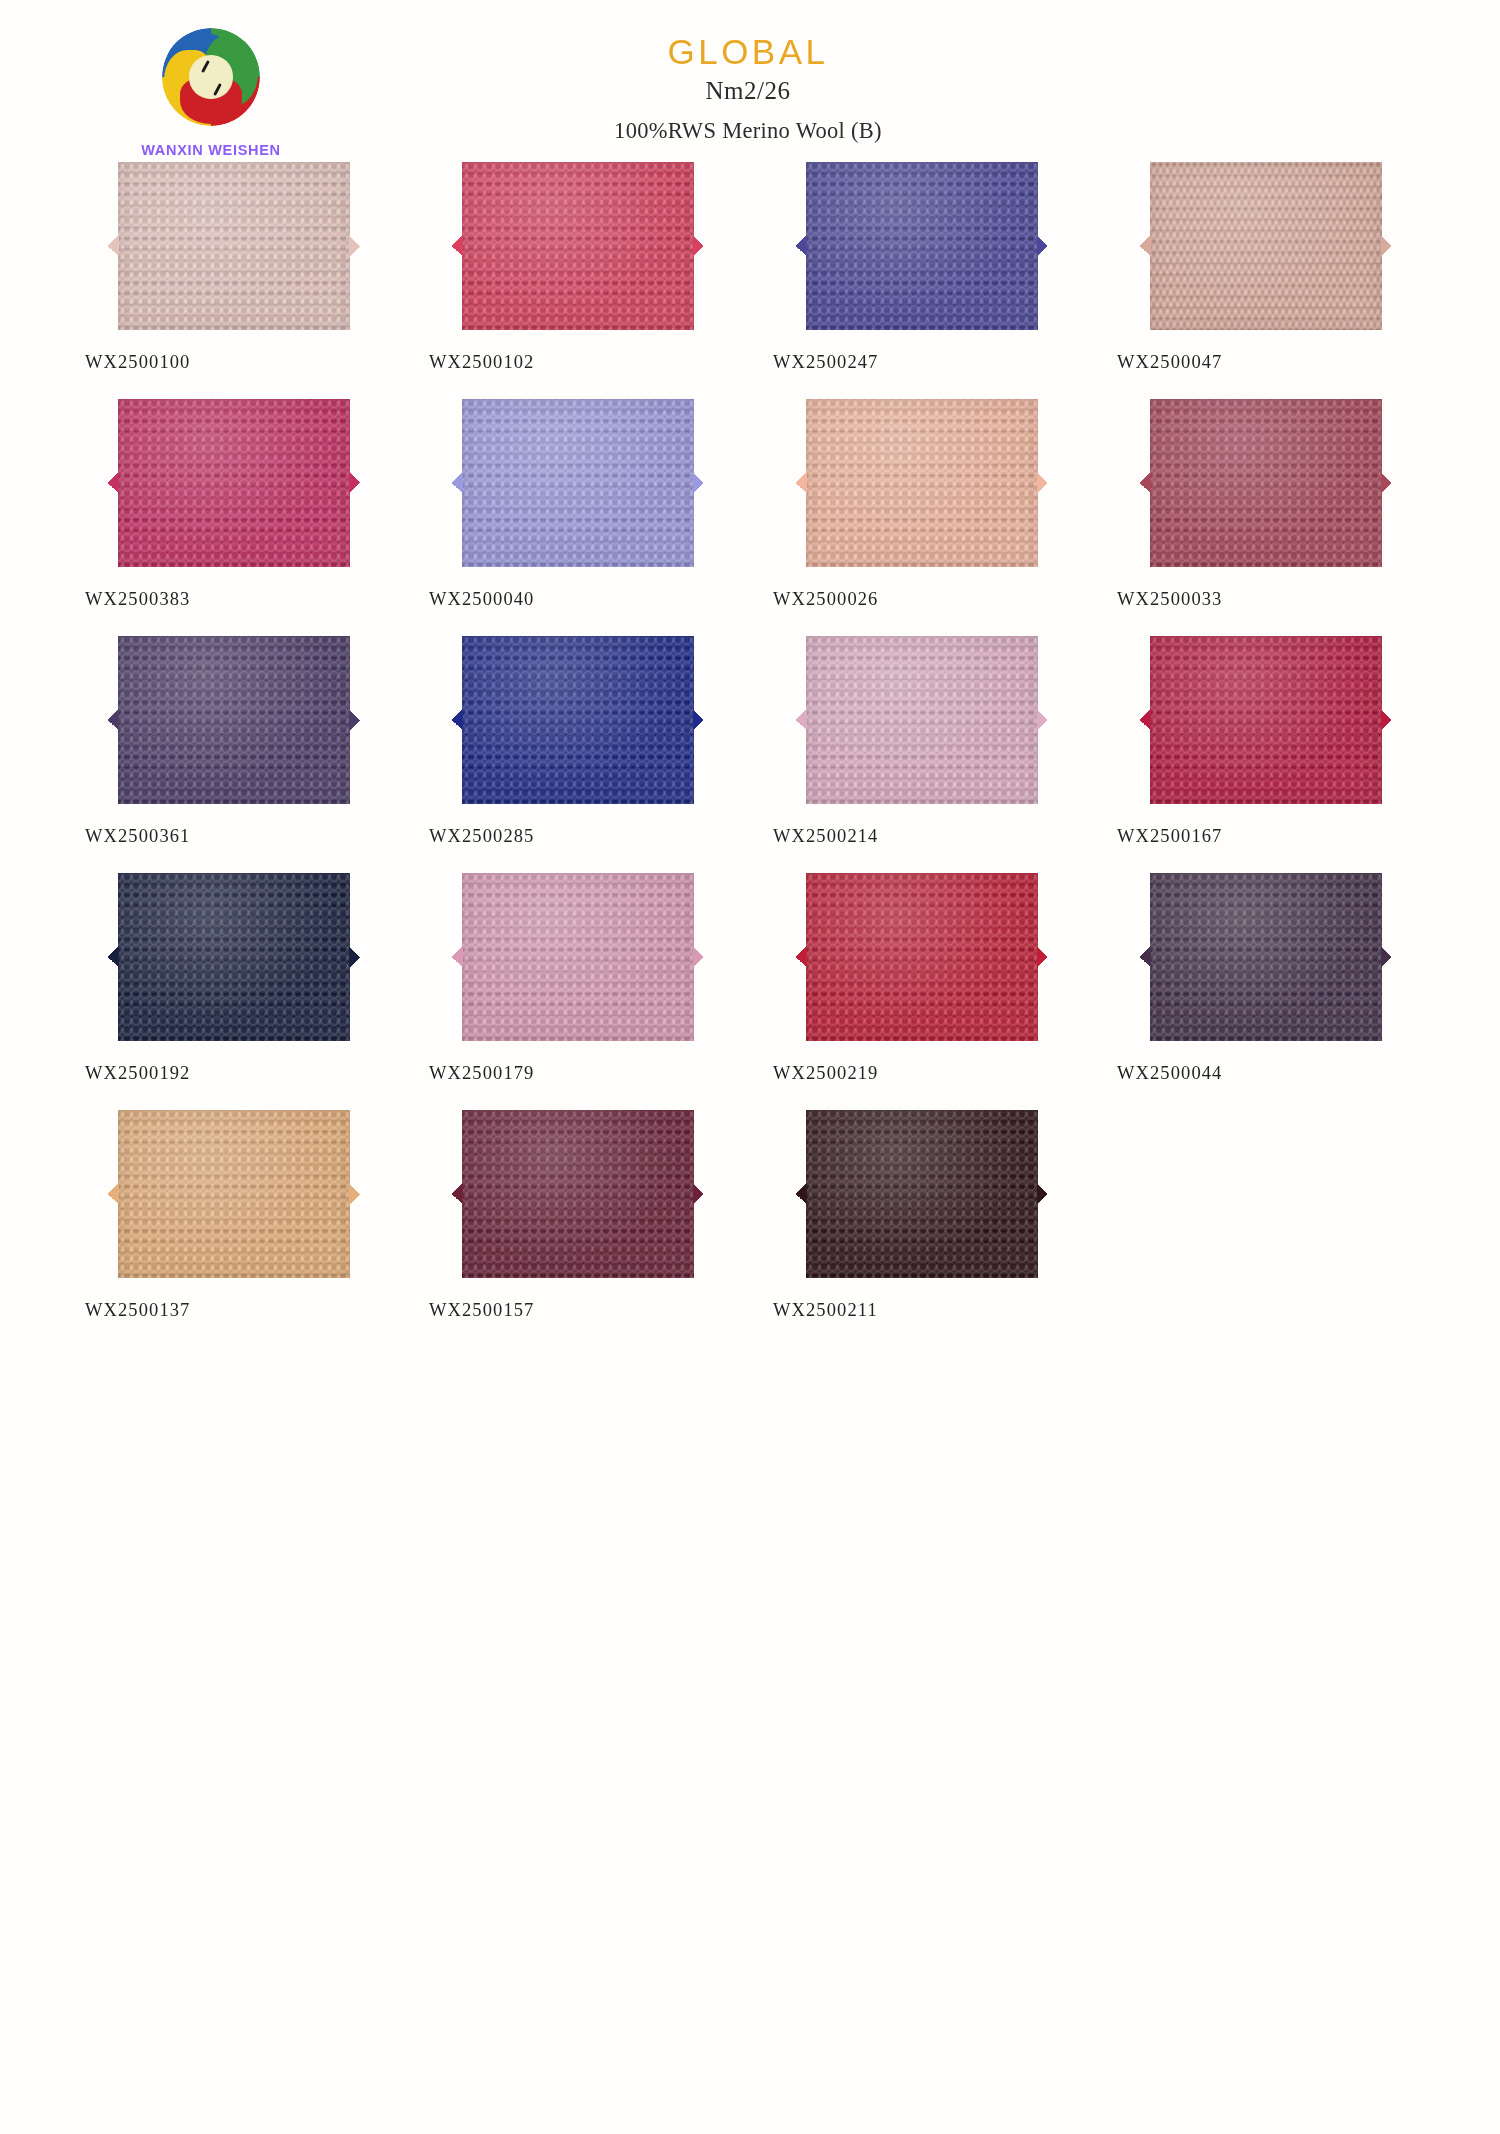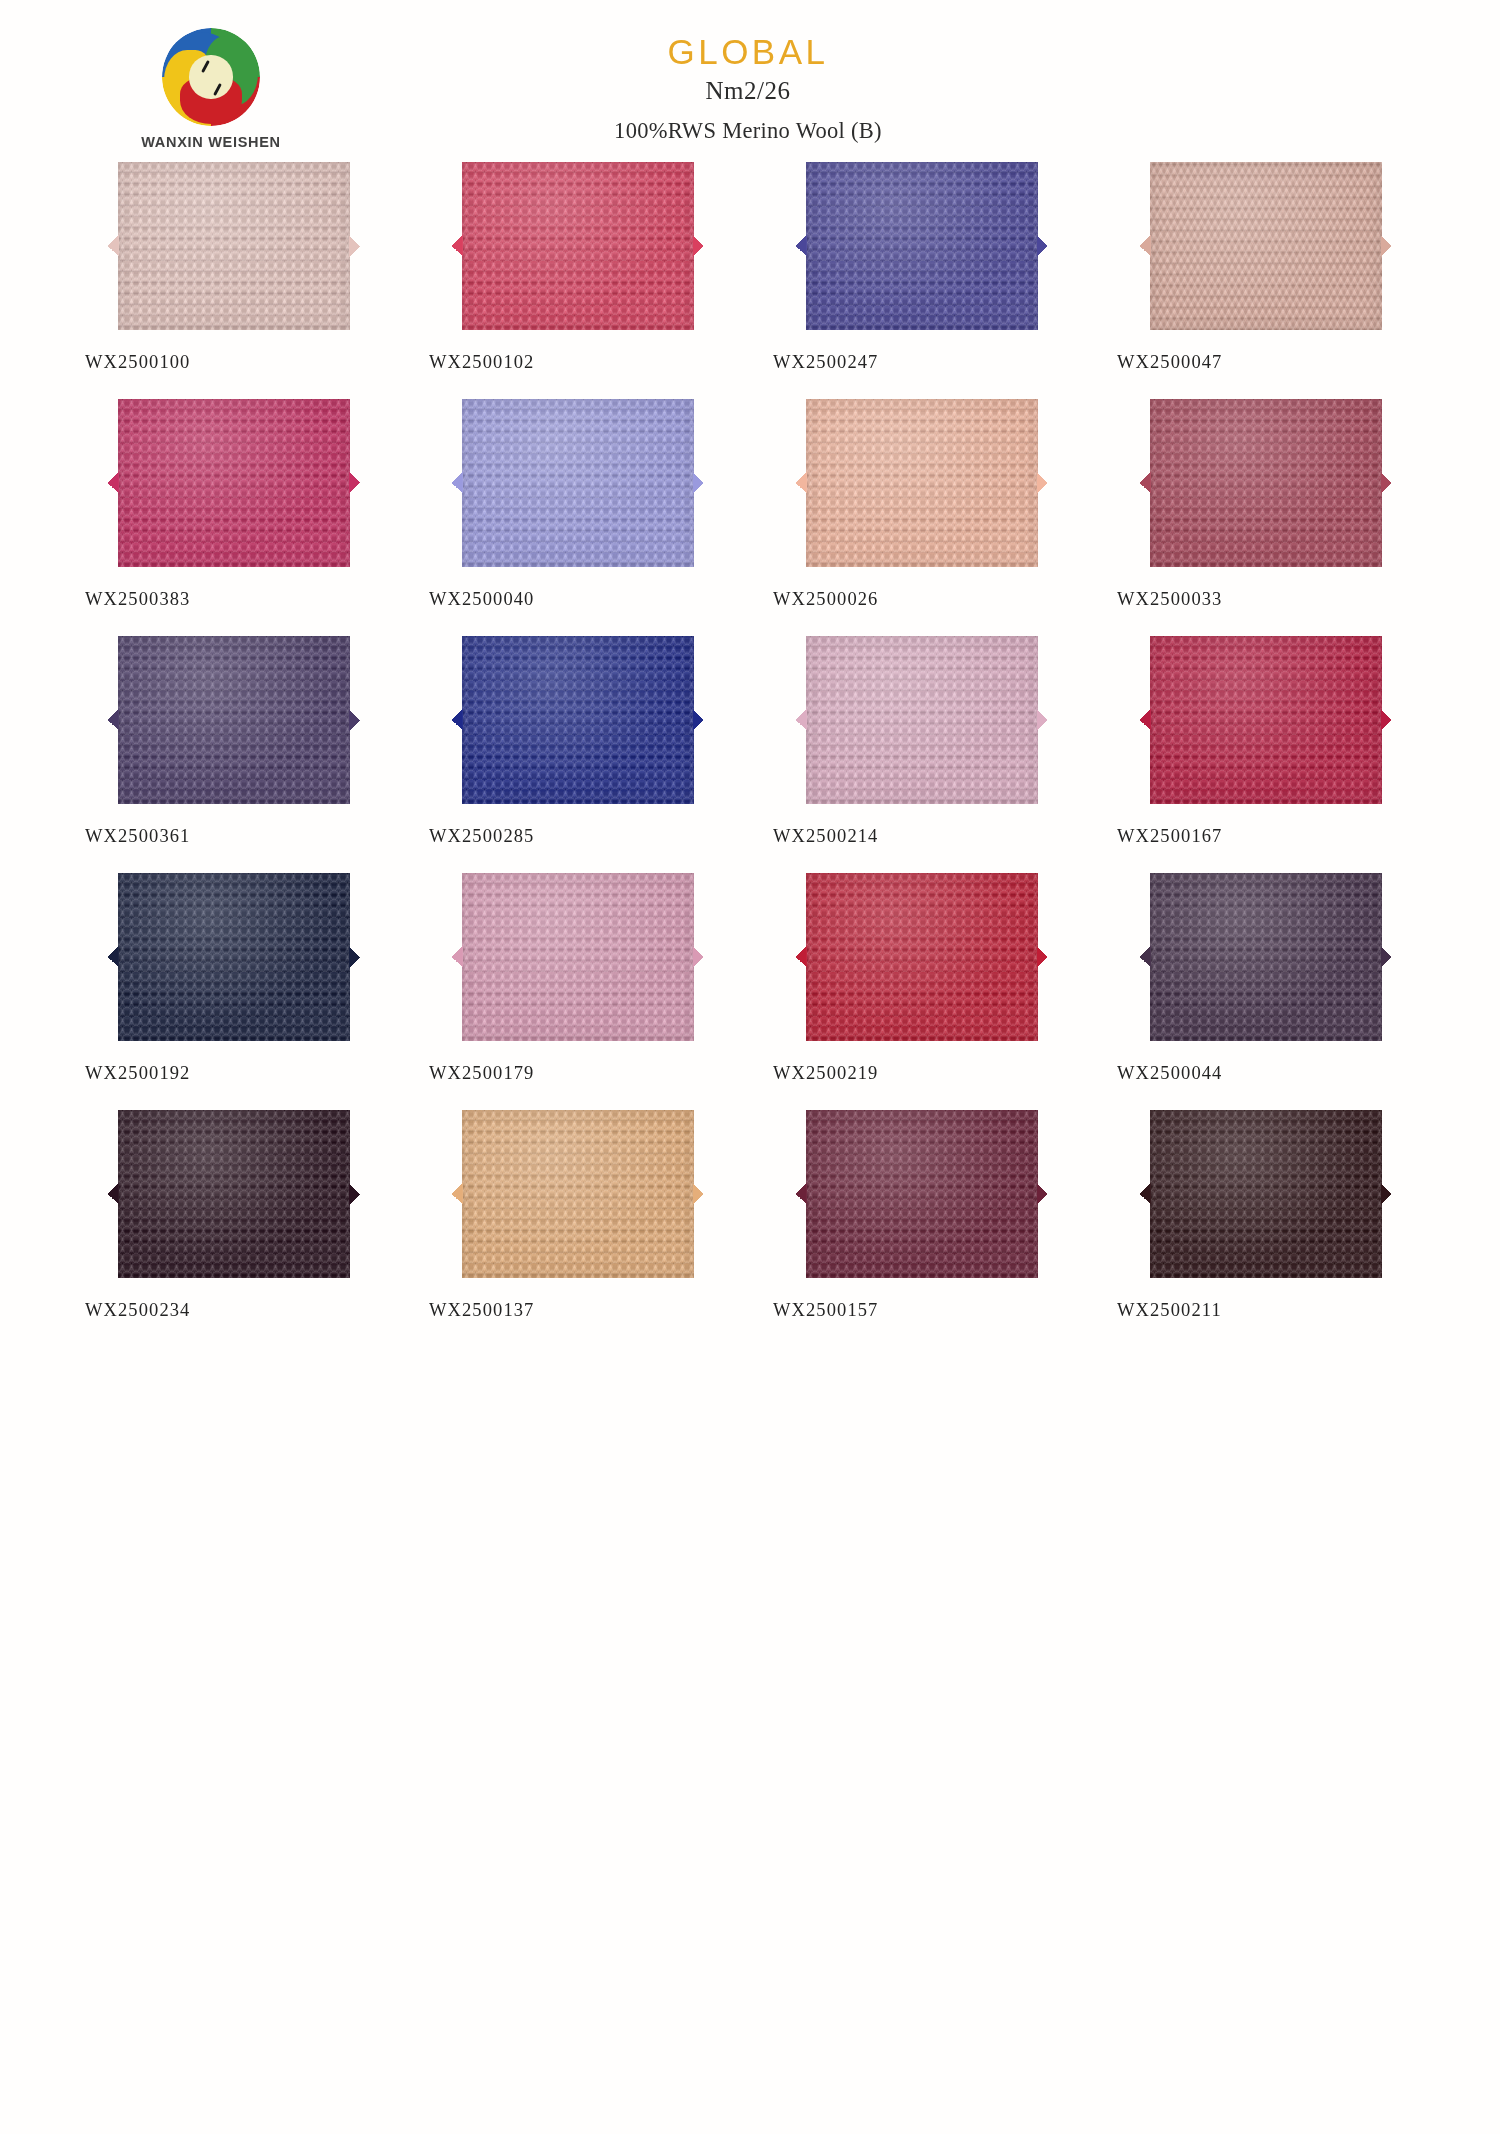--- a/index.html
+++ b/index.html
@@ -76,25 +76,25 @@
     position: absolute;
     width: 3px;
     height: 13px;
     background: #1a1a1a;
     border-radius: 2px;
   }
   .logo-mark .core-dot-a { left: 43%; top: 33%; transform: rotate(28deg); }
   .logo-mark .core-dot-b { left: 55%; top: 56%; transform: rotate(28deg); }
 
   .brand-name {
-    margin-top: 8px;
+    margin-top: 16px;
     font-size: 14.5px;
     font-weight: 700;
     letter-spacing: 0.7px;
-    color: #404040;
+    color: #8b5cf6;
     font-family: "Liberation Sans", sans-serif;
   }
 
   .title-block {
     position: absolute;
     left: 0;
     right: 4px;
     top: 34px;
     text-align: center;
   }
@@ -384,29 +384,20 @@
       <div class="swatch-wrap">
         <div class="swatch" style="background-color: rgb(68, 48, 74);"></div>
         <div class="edge-left" style="background: rgb(68, 48, 74); mask-image: repeating-conic-gradient(from 45deg at 0% 50%, rgb(0, 0, 0) 0%, rgb(0, 0, 0) 25%, transparent 0%, transparent 50%);"></div>
         <div class="edge-right" style="background: rgb(68, 48, 74); mask-image: repeating-conic-gradient(from 45deg at 100% 50%, rgb(0, 0, 0) 0%, rgb(0, 0, 0) 25%, transparent 0%, transparent 50%);"></div>
         <div class="sheen"></div>
       </div>
       <div class="code">WX2500044</div>
     </div>
     <div class="cell">
       <div class="swatch-wrap">
-        <div class="swatch" style="background-color: rgb(42, 18, 32);"></div>
-        <div class="edge-left" style="background: rgb(42, 18, 32); mask-image: repeating-conic-gradient(from 45deg at 0% 50%, rgb(0, 0, 0) 0%, rgb(0, 0, 0) 25%, transparent 0%, transparent 50%);"></div>
-        <div class="edge-right" style="background: rgb(42, 18, 32); mask-image: repeating-conic-gradient(from 45deg at 100% 50%, rgb(0, 0, 0) 0%, rgb(0, 0, 0) 25%, transparent 0%, transparent 50%);"></div>
-        <div class="sheen"></div>
-      </div>
-      <div class="code">WX2500234</div>
-    </div>
-    <div class="cell">
-      <div class="swatch-wrap">
         <div class="swatch" style="background-color: rgb(229, 174, 122);"></div>
         <div class="edge-left" style="background: rgb(229, 174, 122); mask-image: repeating-conic-gradient(from 45deg at 0% 50%, rgb(0, 0, 0) 0%, rgb(0, 0, 0) 25%, transparent 0%, transparent 50%);"></div>
         <div class="edge-right" style="background: rgb(229, 174, 122); mask-image: repeating-conic-gradient(from 45deg at 100% 50%, rgb(0, 0, 0) 0%, rgb(0, 0, 0) 25%, transparent 0%, transparent 50%);"></div>
         <div class="sheen"></div>
       </div>
       <div class="code">WX2500137</div>
     </div>
     <div class="cell">
       <div class="swatch-wrap">
         <div class="swatch" style="background-color: rgb(107, 34, 57);"></div>

